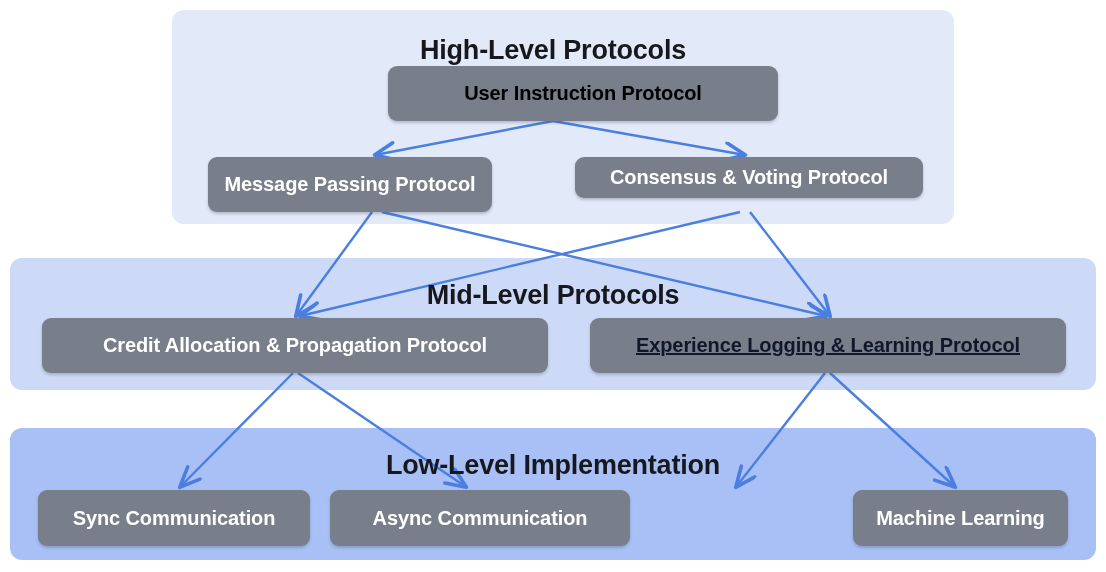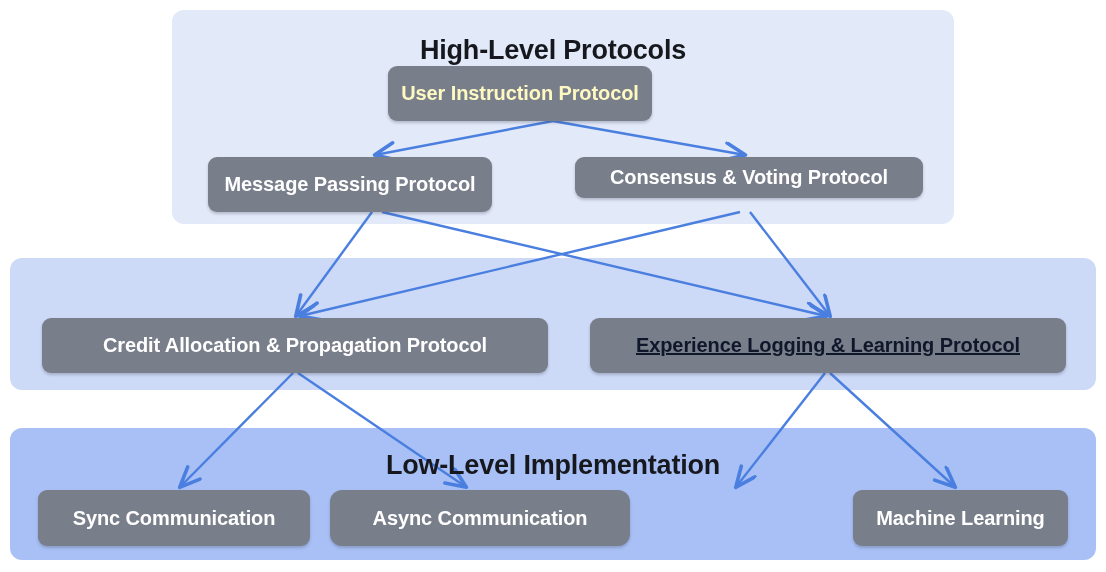--- a/index.html
+++ b/index.html
@@ -75,24 +75,25 @@
         <line x1="740" y1="212" x2="300" y2="316" stroke="#4a7fe0" stroke-width="2.4" marker-end="url(#arrowhead)"></line>
         <line x1="750" y1="212" x2="830" y2="316" stroke="#4a7fe0" stroke-width="2.4" marker-end="url(#arrowhead)"></line>
         <line x1="293" y1="373" x2="180" y2="487" stroke="#4a7fe0" stroke-width="2.4" marker-end="url(#arrowhead)"></line>
         <line x1="298" y1="373" x2="466" y2="487" stroke="#4a7fe0" stroke-width="2.4" marker-end="url(#arrowhead)"></line>
         <line x1="825" y1="373" x2="736" y2="487" stroke="#4a7fe0" stroke-width="2.4" marker-end="url(#arrowhead)"></line>
         <line x1="830" y1="373" x2="955" y2="487" stroke="#4a7fe0" stroke-width="2.4" marker-end="url(#arrowhead)"></line>
       </g>
   </svg>
 
   <div class="band-title" id="btitle-0" style="top: 20px; color: rgb(22, 24, 29);">High-Level Protocols</div>
+  <div class="band-title" id="btitle-1" style="top: 265px; color: rgb(22, 24, 29);">Mid-Level Protocols</div>
   <div class="band-title" id="btitle-2" style="top: 435px; color: rgb(22, 24, 29);">Low-Level Implementation</div>
 
-  <div class="node" id="node-0" style="left: 388px; top: 66px; width: 264px; height: 55px; font-size: 20px; background: rgb(120, 126, 138); color: #fef9c3;">User Instruction Protocol</div>
+  <div class="node" id="node-0" style="left: 388px; top: 66px; width: 390px; height: 55px; font-size: 20px; background: rgb(120, 126, 138); color: #000000;">User Instruction Protocol</div>
   <div class="node" id="node-1" style="left: 208px; top: 157px; width: 284px; height: 55px; font-size: 20px; background: rgb(120, 126, 138); color: rgb(255, 255, 255);">Message Passing Protocol</div>
   <div class="node" id="node-2" style="left: 575px; top: 157px; width: 348px; height: 41px; font-size: 20px; background: rgb(120, 126, 138); color: rgb(255, 255, 255);">Consensus &amp; Voting Protocol</div>
   <div class="node" id="node-3" style="left: 42px; top: 318px; width: 506px; height: 55px; font-size: 20px; background: rgb(120, 126, 138); color: rgb(255, 255, 255);">Credit Allocation &amp; Propagation Protocol</div>
   <div class="node" id="node-4" style="left: 590px; top: 318px; width: 476px; height: 55px; font-size: 20px; background: rgb(120, 126, 138); color: #0f172a; text-decoration: underline;">Experience Logging &amp; Learning Protocol</div>
   <div class="node" id="node-5" style="left: 38px; top: 490px; width: 272px; height: 56px; font-size: 20px; background: rgb(120, 126, 138); color: rgb(255, 255, 255);">Sync Communication</div>
-  <div class="node" id="node-6" style="left: 330px; top: 490px; width: 300px; height: 56px; font-size: 20px; background: rgb(120, 126, 138); color: rgb(255, 255, 255); border-radius: 12px;">Async Communication</div>
+  <div class="node" id="node-6" style="left: 330px; top: 490px; width: 300px; height: 56px; font-size: 20px; background: rgb(120, 126, 138); color: rgb(255, 255, 255);">Async Communication</div>
   <div class="node" id="node-8" style="left: 853px; top: 490px; width: 215px; height: 56px; font-size: 20px; background: rgb(120, 126, 138); color: rgb(255, 255, 255);">Machine Learning</div>
 
 </div>
 
 </body></html>

